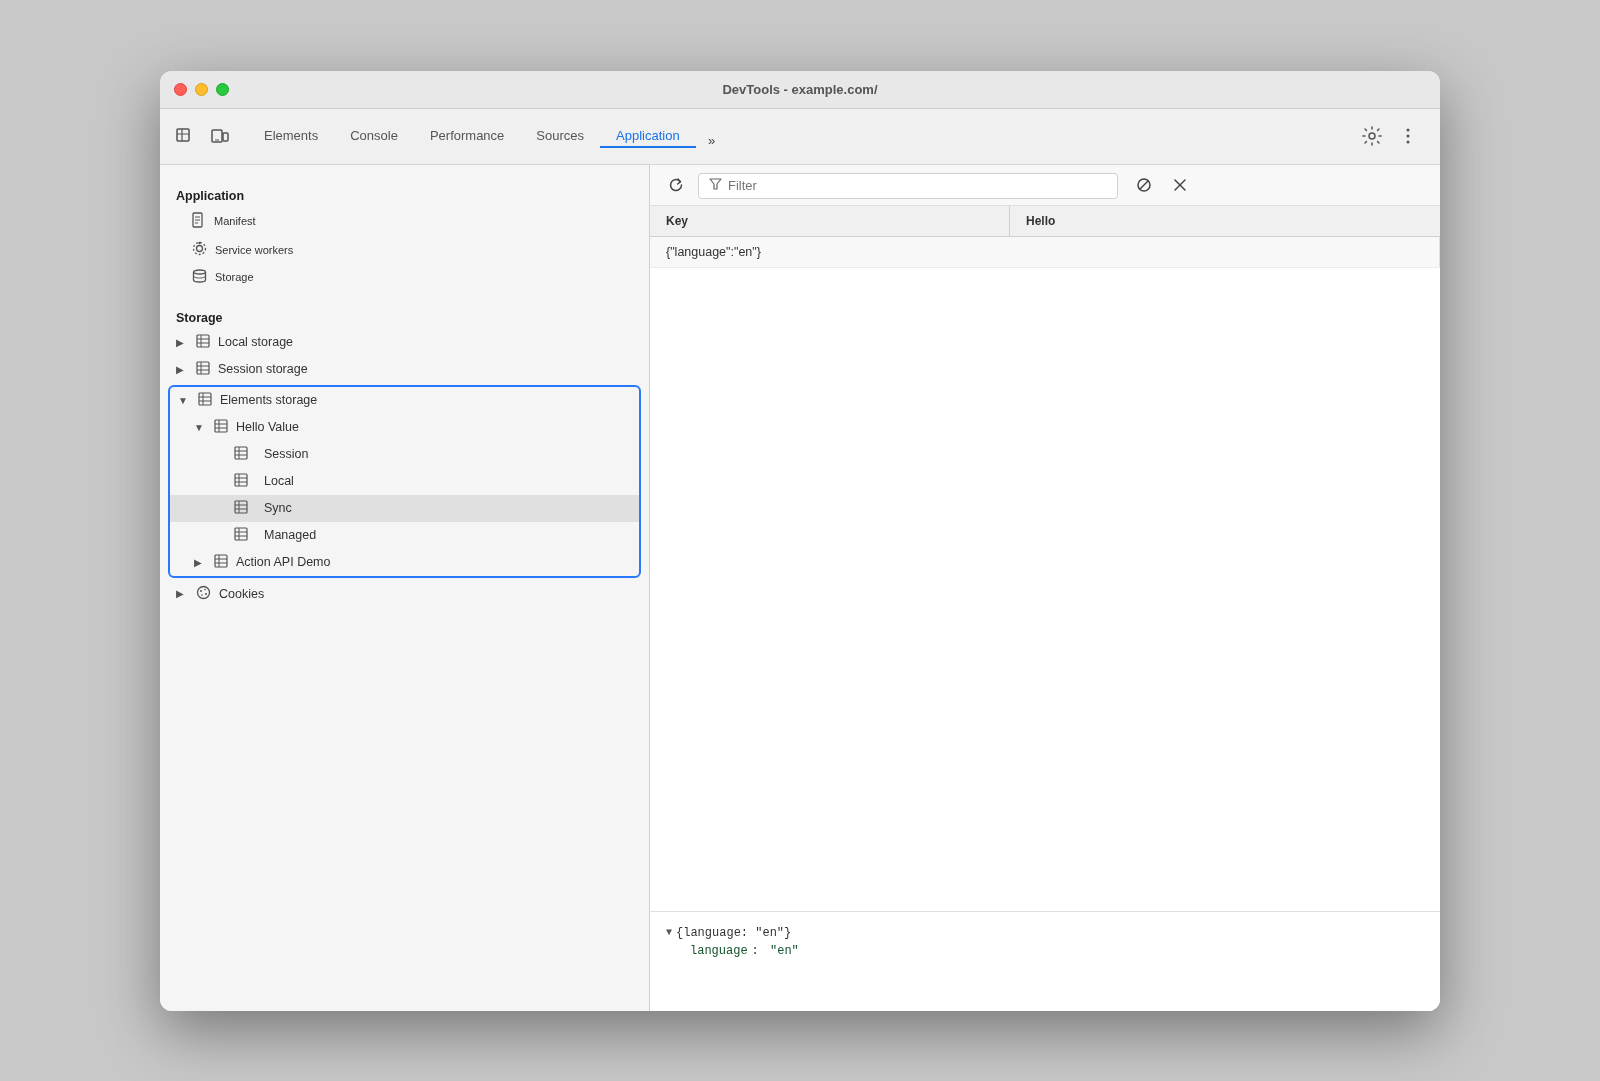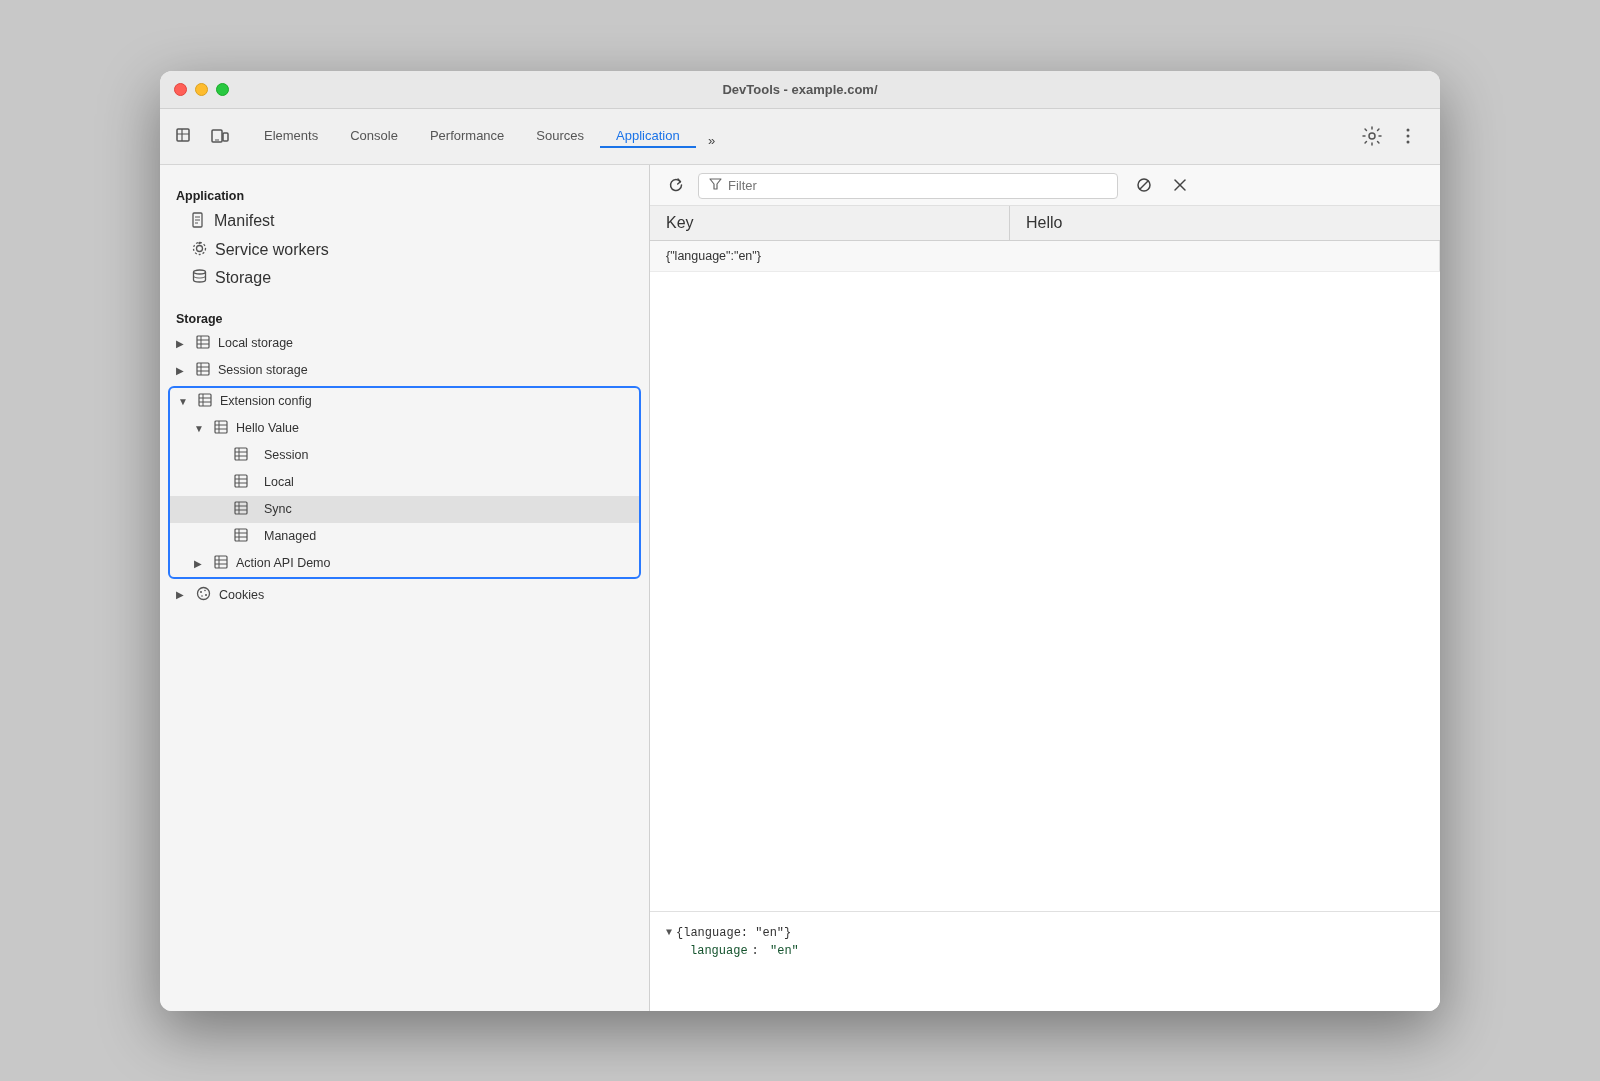--- a/index.html
+++ b/index.html
@@ -121,21 +121,21 @@
       font-size: 12.5px;
       font-weight: 600;
       color: #222;
       padding: 4px 16px 4px 16px;
       margin-top: 8px;
     }
     .sidebar-item {
       display: flex;
       align-items: center;
       padding: 5px 16px 5px 32px;
-      font-size: 16px;
+      font-size: 11px;
       color: #333;
       cursor: pointer;
       gap: 8px;
     }
     .sidebar-item .icon {
       font-size: 14px;
       color: #555;
       flex-shrink: 0;
     }
     .sidebar-item-group {
@@ -230,22 +230,22 @@
     .panel-table {
       flex: 1;
       overflow: auto;
       display: flex;
       flex-direction: column;
     }
     .table-header {
       display: flex;
       background: #f0f0f0;
       border-bottom: 1px solid #d0d0d0;
-      font-size: 16px;
-      font-weight: 400;
+      font-size: 12px;
+      font-weight: 700;
       color: #333;
     }
     .table-header-cell {
       padding: 8px 16px;
       border-right: 1px solid #d0d0d0;
     }
     .table-header-cell:first-child { width: 360px; flex-shrink: 0; }
     .table-header-cell:last-child { flex: 1; border-right: none; }
     .table-row {
       display: flex;
@@ -443,21 +443,21 @@
         <div class="sidebar-item-group" style="padding-left:8px;">
           <span class="arrow">▼</span>
           <span class="icon">
             <svg width="14" height="14" viewBox="0 0 14 14" fill="none">
               <rect x="1" y="1" width="12" height="12" rx="1" stroke="#555" stroke-width="1.2" fill="none"></rect>
               <line x1="5" y1="1" x2="5" y2="13" stroke="#555" stroke-width="1"></line>
               <line x1="1" y1="5" x2="13" y2="5" stroke="#555" stroke-width="1"></line>
               <line x1="1" y1="9" x2="13" y2="9" stroke="#555" stroke-width="1"></line>
             </svg>
           </span>
-          <span>Extension config</span>
+          <span>Elements storage</span>
         </div>
 
         <div class="sidebar-item-group" style="padding-left:24px;">
           <span class="arrow">▼</span>
           <span class="icon">
             <svg width="14" height="14" viewBox="0 0 14 14" fill="none">
               <rect x="1" y="1" width="12" height="12" rx="1" stroke="#555" stroke-width="1.2" fill="none"></rect>
               <line x1="5" y1="1" x2="5" y2="13" stroke="#555" stroke-width="1"></line>
               <line x1="1" y1="5" x2="13" y2="5" stroke="#555" stroke-width="1"></line>
               <line x1="1" y1="9" x2="13" y2="9" stroke="#555" stroke-width="1"></line>

